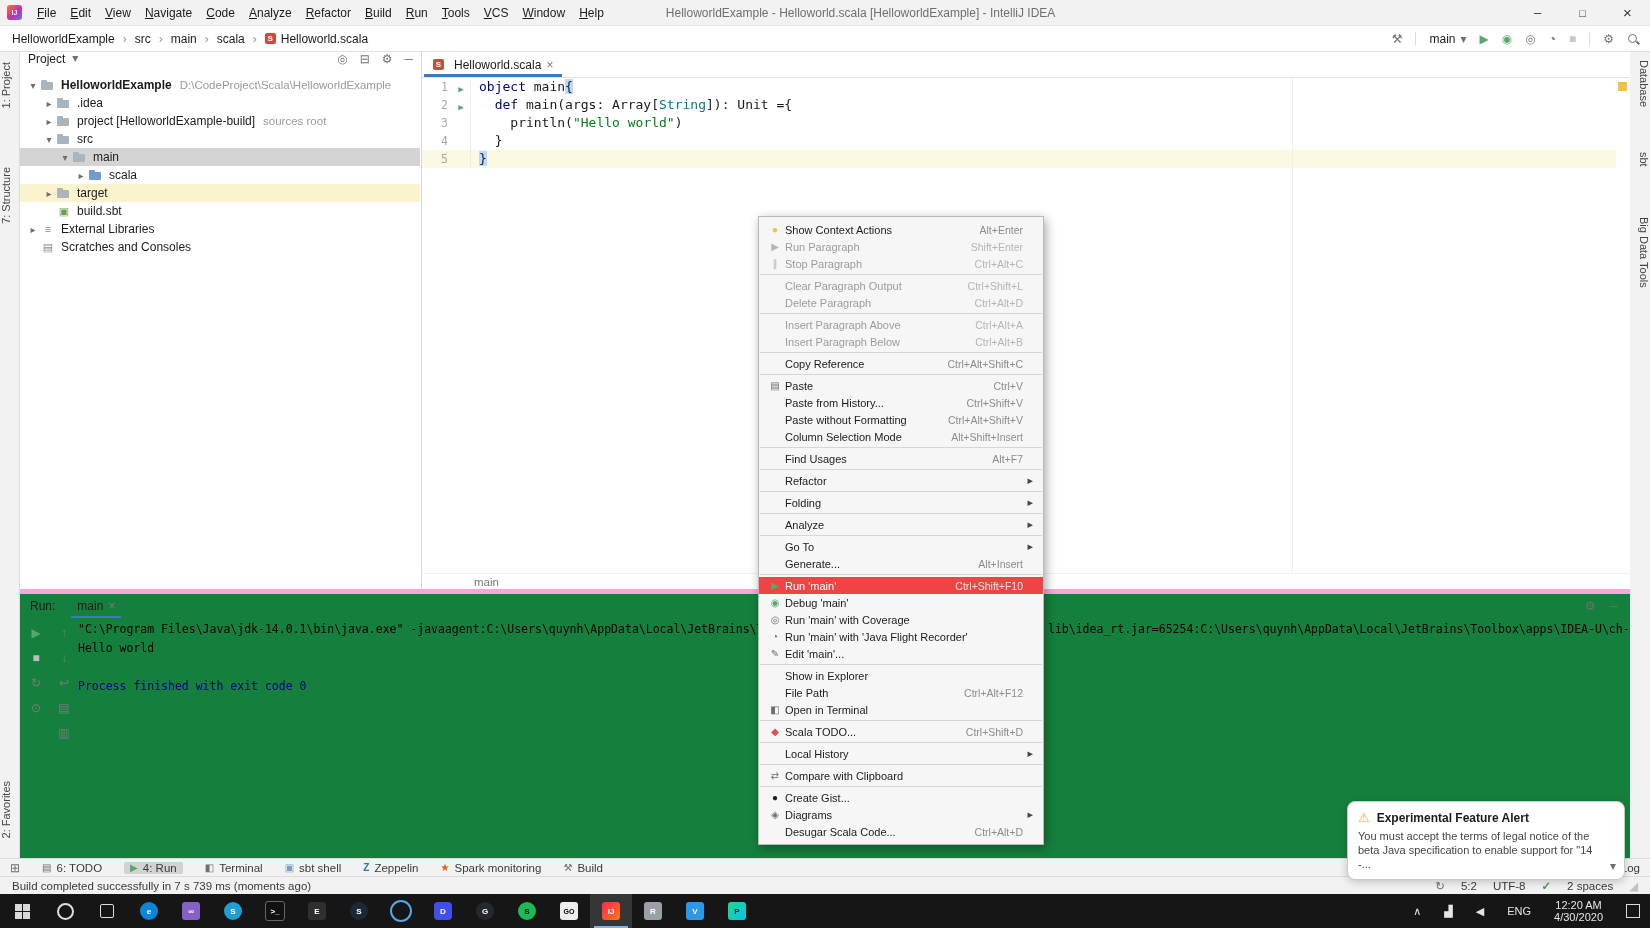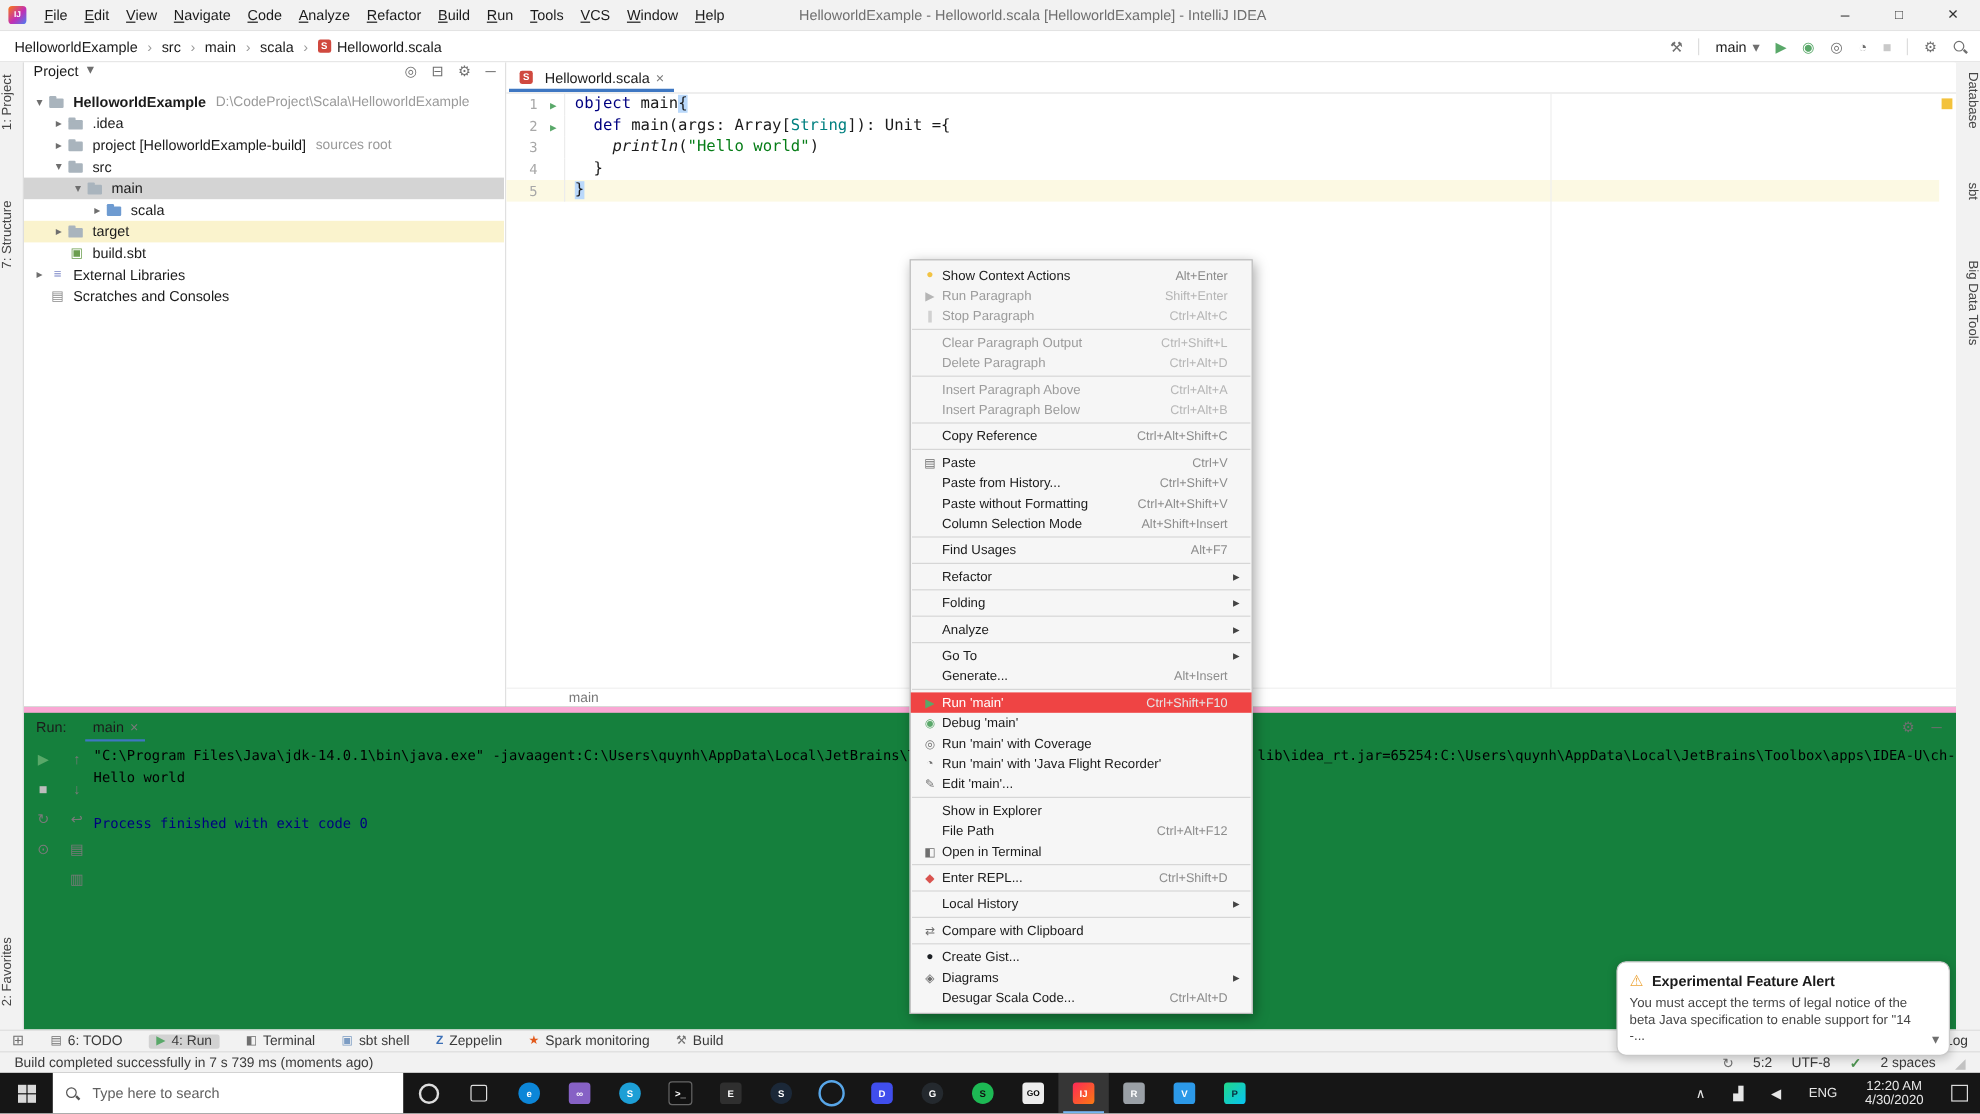--- a/index.html
+++ b/index.html
@@ -90,21 +90,21 @@
   .caret-line{position:absolute;left:0;right:0;top:72px;height:18px;background:#fcf9e3}
   .wrap-guide{position:absolute;top:0;bottom:0;left:870px;width:1px;background:#efefef}
   .crow{position:relative;height:18px;display:flex;align-items:center}
   .lnum{width:26px;text-align:right;color:#a8a8a8;font-size:11.5px;padding-right:4px;flex:0 0 auto}
   .grun{width:18px;text-align:center;flex:0 0 auto}
   .grun[data-run="true"]::before{content:"▶";color:#59a869;font-size:9px}
   .ctext{border-left:1px solid #ececec;padding-left:8px;white-space:pre;height:18px;line-height:18px}
   .ctext [data-tok="kw"]{color:#000080;font-weight:normal}
   .ctext [data-tok="type"]{color:#008080}
   .ctext [data-tok="str"]{color:#067d17}
-  .ctext [data-tok="method"]{font-style:italic}
+  .ctext [data-tok="method"]{}
   .ctext [data-tok="brace"]{background:#bad9fb}
   [data-name="inspection-marker"]{position:absolute;right:3px;top:30px;width:9px;height:9px;background:#f3c23c}
   .ed-crumbs{position:absolute;left:0;right:0;bottom:0;height:16px;display:flex;align-items:center;
              padding-left:52px;font-size:11.5px;color:#777;border-top:1px solid #f0f0f0;box-sizing:border-box}
 
   
   .run-panel{position:absolute;left:20px;top:589px;right:20px;height:269px;background:#15803d;border-top:5px solid #f9a8d4;box-sizing:border-box}
   .rp-header{height:24px;display:flex;align-items:center;gap:16px;padding-left:10px}
   .rp-tab{display:flex;align-items:center;gap:5px;height:24px;padding:0 6px;box-shadow:inset 0 -2px 0 #3e77c2}
   .rp-tools{position:absolute;right:12px;top:0;height:24px;display:flex;align-items:center;gap:14px;color:#6f6f6f}
@@ -517,24 +517,20 @@
 
   <div class="taskbar" data-name="windows-taskbar">
     <span class="tb-start" data-name="start-button">
         <span class="win-logo" data-name="windows-logo-icon">
           <span></span>
           <span></span>
           <span></span>
           <span></span>
         </span>
       </span>
-    <span class="tb-search" data-name="taskbar-search">
-      <span class="mag light" data-name="search-icon"></span>
-      <input data-name="taskbar-search-input" placeholder="Type here to search" style="">
-    </span>
     <span class="tb-btn" data-name="cortana-button">
         <span data-name="cortana-icon"></span>
       </span>
     <span class="tb-btn" data-name="task-view-button">
         <span data-name="task-view-icon"></span>
       </span>
     <span class="tb-apps" data-name="taskbar-apps">
       <span class="tb-app" data-name="taskbar-app-microsoft-edge">
           <span class="ag a-edge" data-name="microsoft-edge-icon">e</span>
         </span>
@@ -758,21 +754,21 @@
       </div>
     <div class="cm-row" data-name="menu-item-open-in-terminal">
         <span class="mi" data-name="terminal-icon" data-icon="terminal"></span>
         <span class="cm-label" data-name="menu-item-label">Open in Terminal</span>
         <span class="cm-sc" data-name="menu-item-shortcut"></span>
         <span class="cm-sub" data-name="submenu-arrow-icon"></span>
       </div>
     <div class="cm-sep" data-name="menu-separator"></div>
     <div class="cm-row" data-name="menu-item-scala-repl">
         <span class="mi" data-name="scala-icon" data-icon="scala"></span>
-        <span class="cm-label" data-name="menu-item-label">Enter REPL...</span>
+        <span class="cm-label" data-name="menu-item-label">Scala TODO...</span>
         <span class="cm-sc" data-name="menu-item-shortcut">Ctrl+Shift+D</span>
         <span class="cm-sub" data-name="submenu-arrow-icon"></span>
       </div>
     <div class="cm-sep" data-name="menu-separator"></div>
     <div class="cm-row" data-name="menu-item-local-history">
         <span class="mi" data-name="menu-item-icon"></span>
         <span class="cm-label" data-name="menu-item-label">Local History</span>
         <span class="cm-sc" data-name="menu-item-shortcut"></span>
         <span class="cm-sub" data-name="submenu-arrow-icon" data-sub="true"></span>
       </div>

